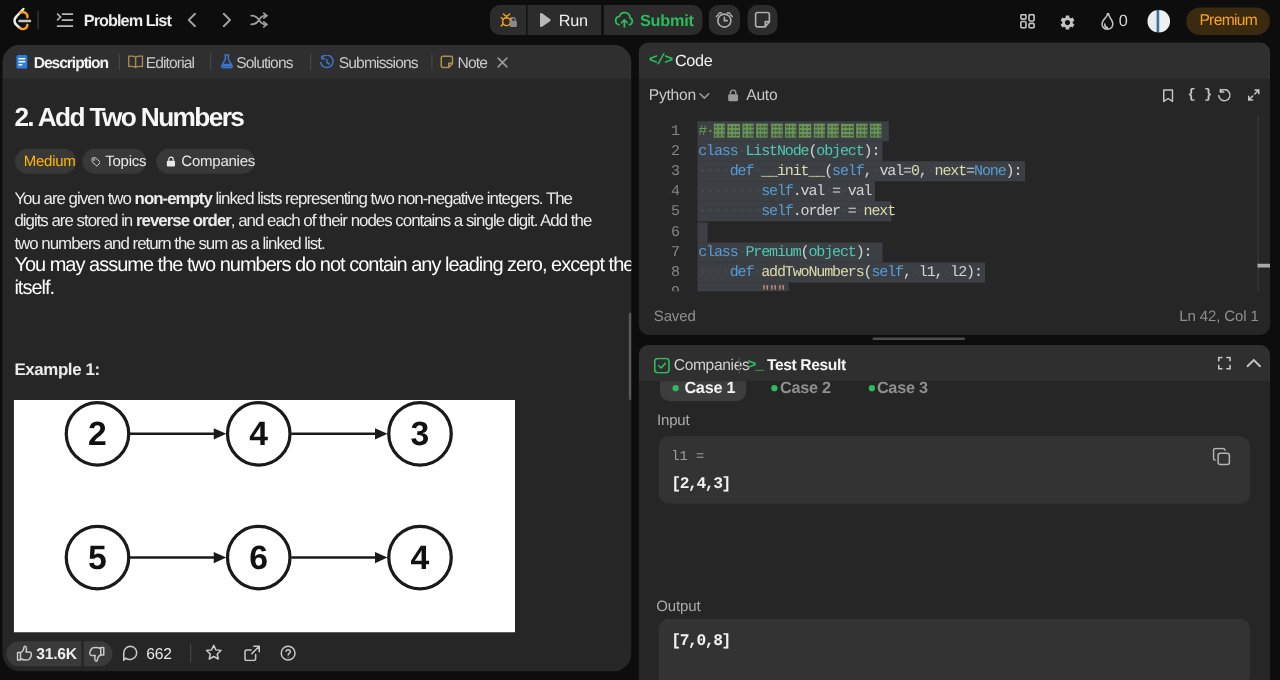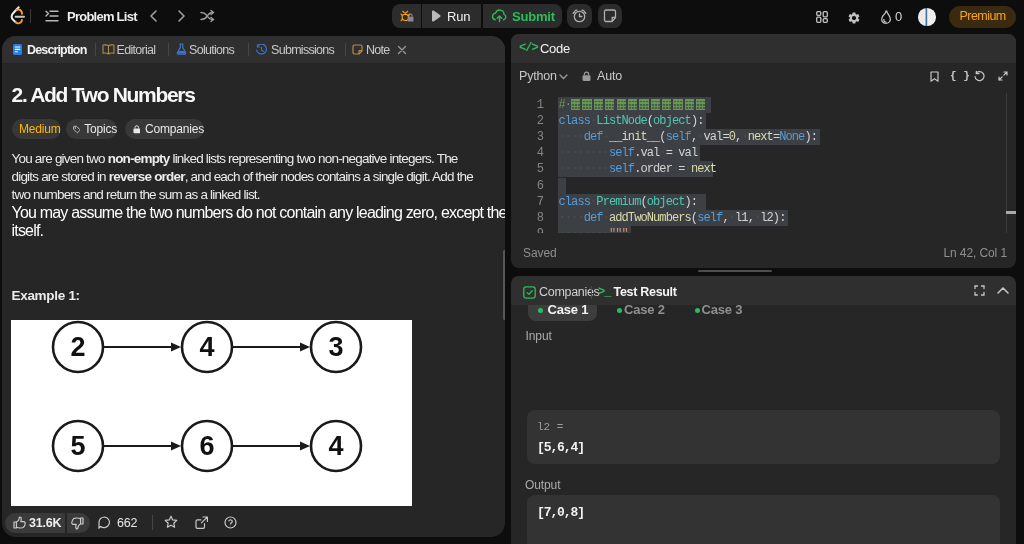--- a/index.html
+++ b/index.html
@@ -333,22 +333,26 @@
   <div class="abs" style="left:102.5px;top:9px;font-size:12.5px;font-weight:700;letter-spacing:-0.3px;color:#f5f5f5">Test Result</div>
   <svg class="abs" style="left:463px;top:9px" width="11" height="11" viewBox="0 0 11 11" fill="none" stroke="#c6c6c6" stroke-width="1.3" stroke-linecap="round">
       <path d="M1 3.5 V1 H3.5 M7.5 1 H10 V3.5 M10 7.5 V10 H7.5 M3.5 10 H1 V7.5"></path>
     </svg>
   <svg class="abs" style="left:486px;top:11px" width="12" height="7" viewBox="0 0 12 7" fill="none" stroke="#c6c6c6" stroke-width="1.5" stroke-linecap="round">
       <path d="M1 6 L6 1 L11 6"></path>
     </svg>
 
   <div class="abs" style="left:14.5px;top:53px;font-size:12px;letter-spacing:-0.1px;color:#ababab">Input</div>
 
-  <div class="iobox" style="top:134px;height:54px">
-    <div class="iolabel" style="position:absolute;left:10px;top:10.5px">l2 =</div>
-    <div class="ioval" style="position:absolute;left:10px;top:29.5px">[5,6,4]</div>
+  <div class="iobox" style="top:73px;height:54px">
+    <div class="iolabel" style="position:absolute;left:10px;top:10.5px">l1 =</div>
+    <div class="ioval" style="position:absolute;left:10px;top:29.5px">[2,4,3]</div>
+    <svg style="position:absolute;right:15px;top:9px" width="15" height="15" viewBox="0 0 15 15" fill="none" stroke="#b5b5b5" stroke-width="1.2" stroke-linejoin="round">
+        <rect x="4.5" y="4.5" width="9" height="9" rx="1.8"></rect>
+        <path d="M2.5 10 H2 A1.5 1.5 0 0 1 .8 8.6 V2.3 A1.5 1.5 0 0 1 2.3 .8 H8.6 A1.5 1.5 0 0 1 10 2.1 V2.6"></path>
+      </svg>
   </div>
 
   <div class="abs" style="left:14px;top:202px;font-size:12px;letter-spacing:-0.1px;color:#ababab">Output</div>
   <div class="iobox" style="top:219px;height:54px">
     <div class="ioval" style="position:absolute;left:10px;top:10px">[7,0,8]</div>
   </div>
 </div>
 
 </body></html>

